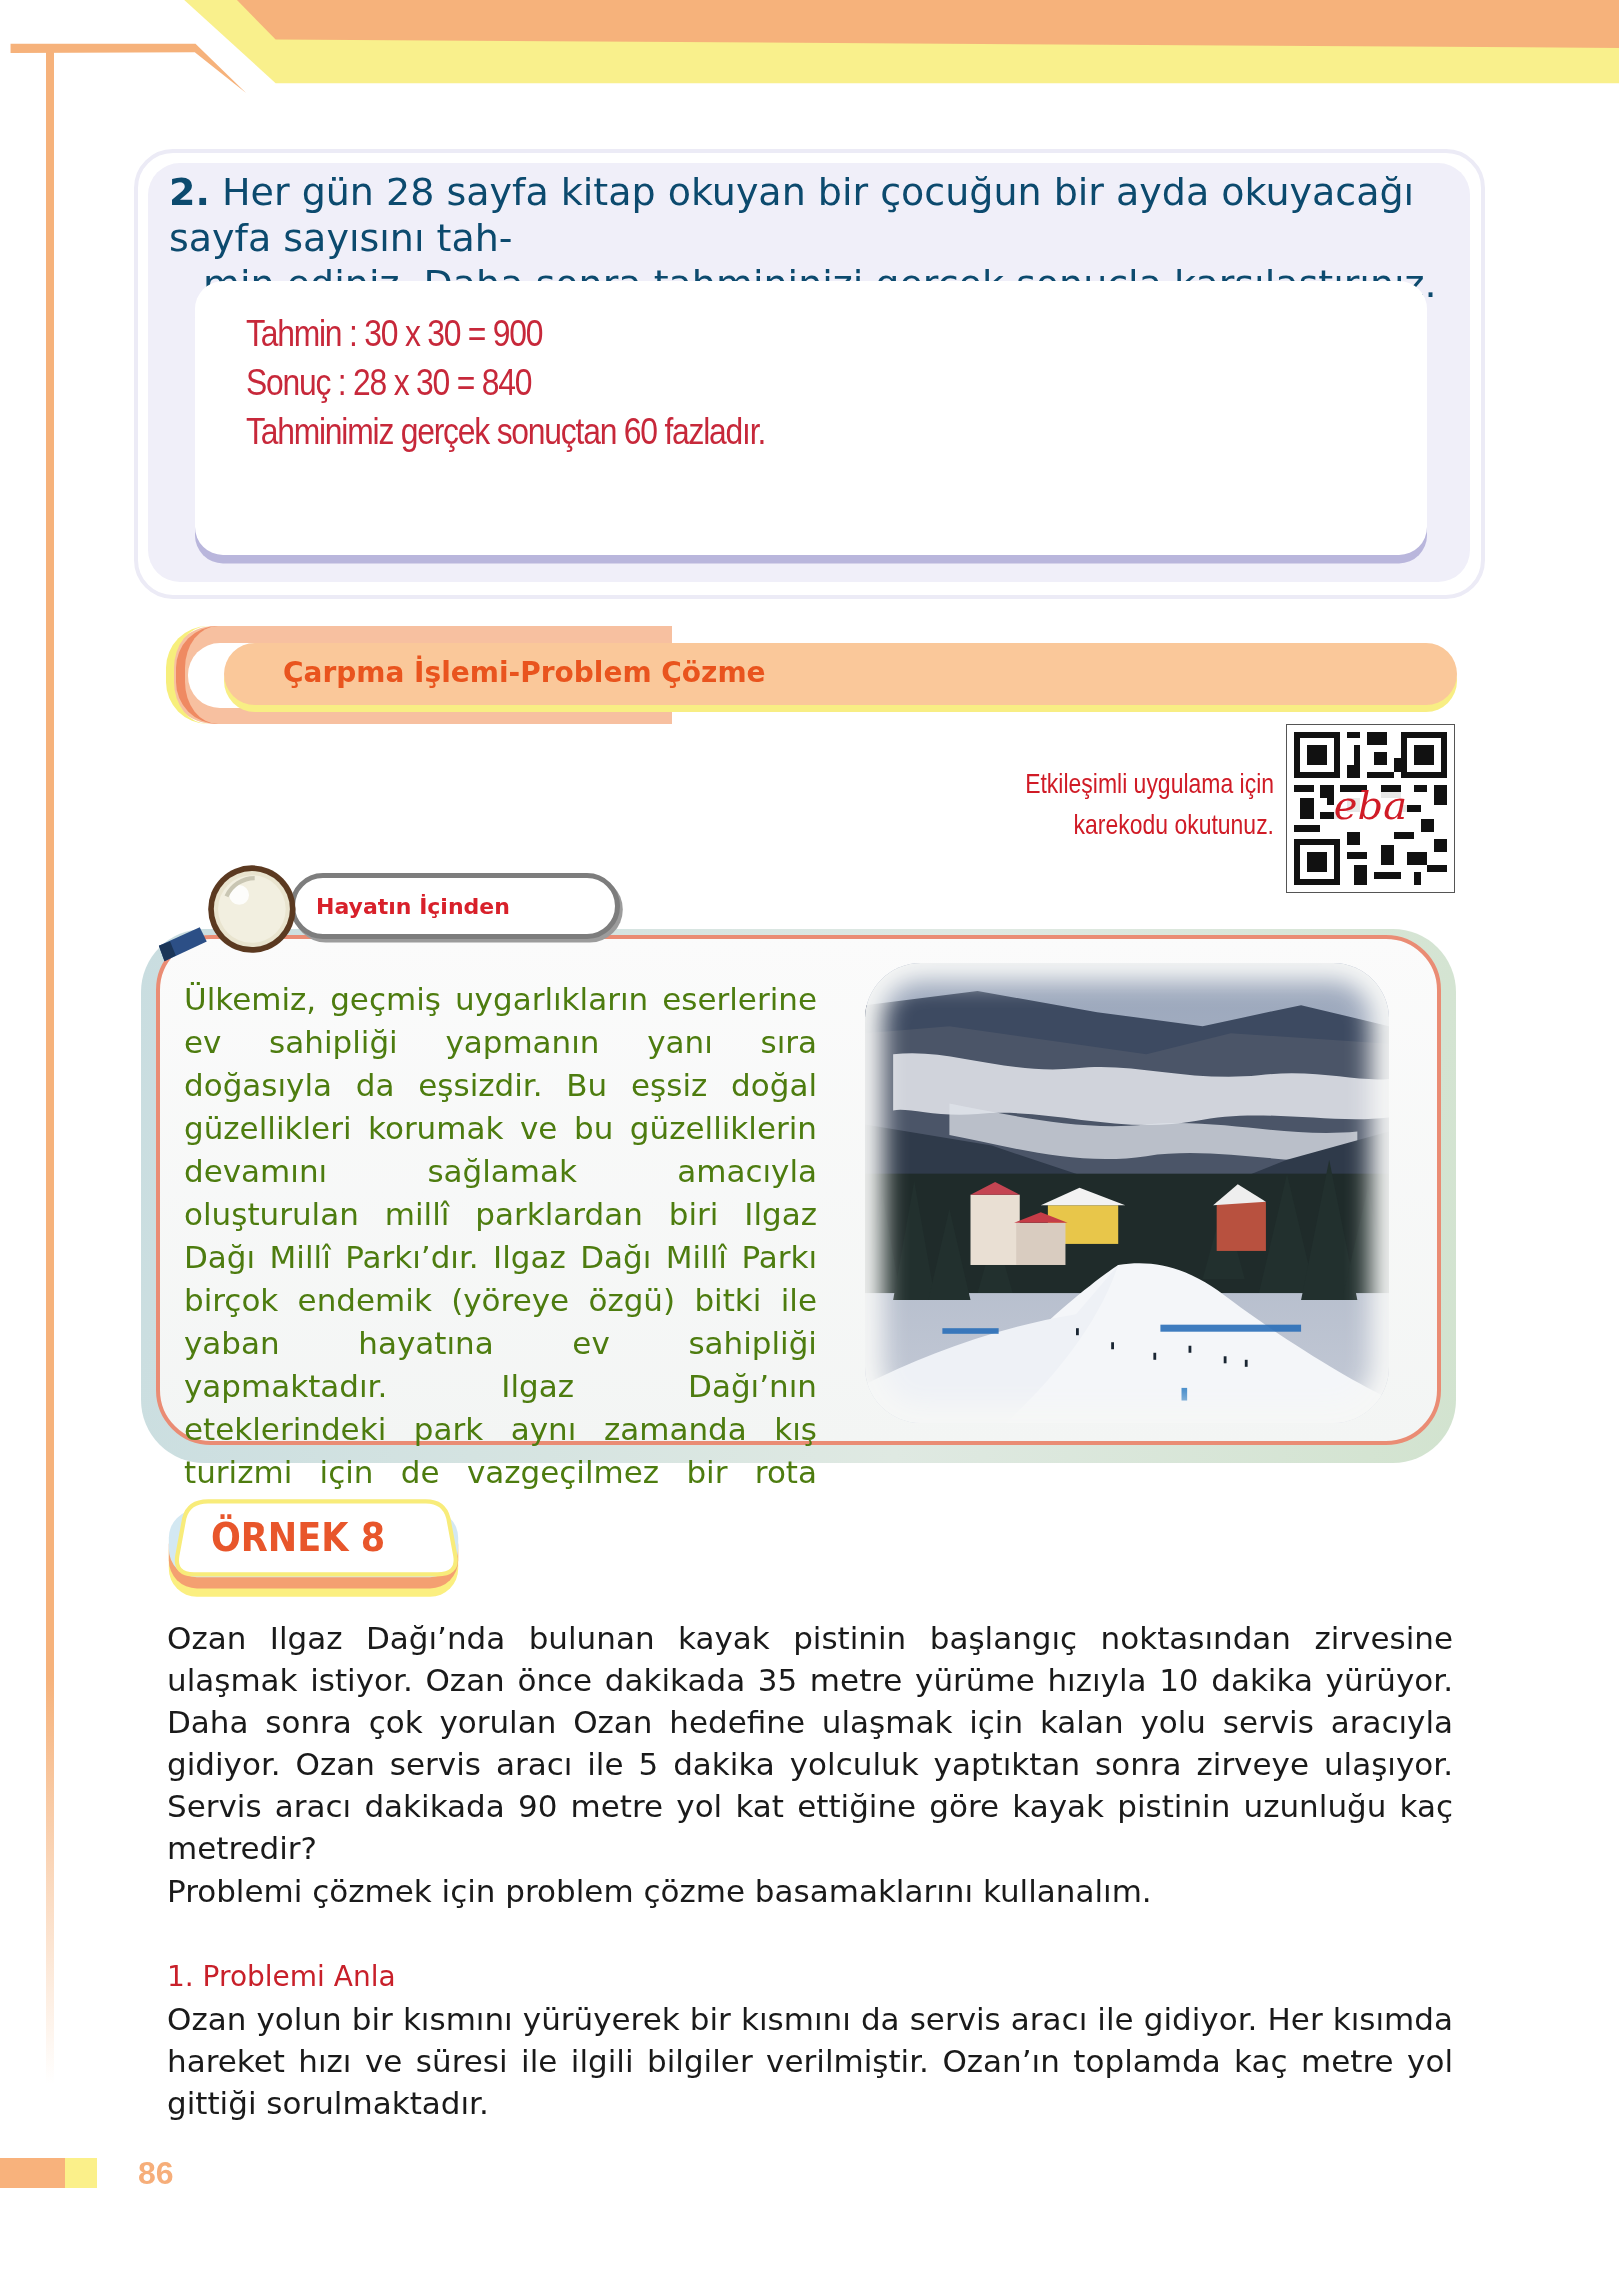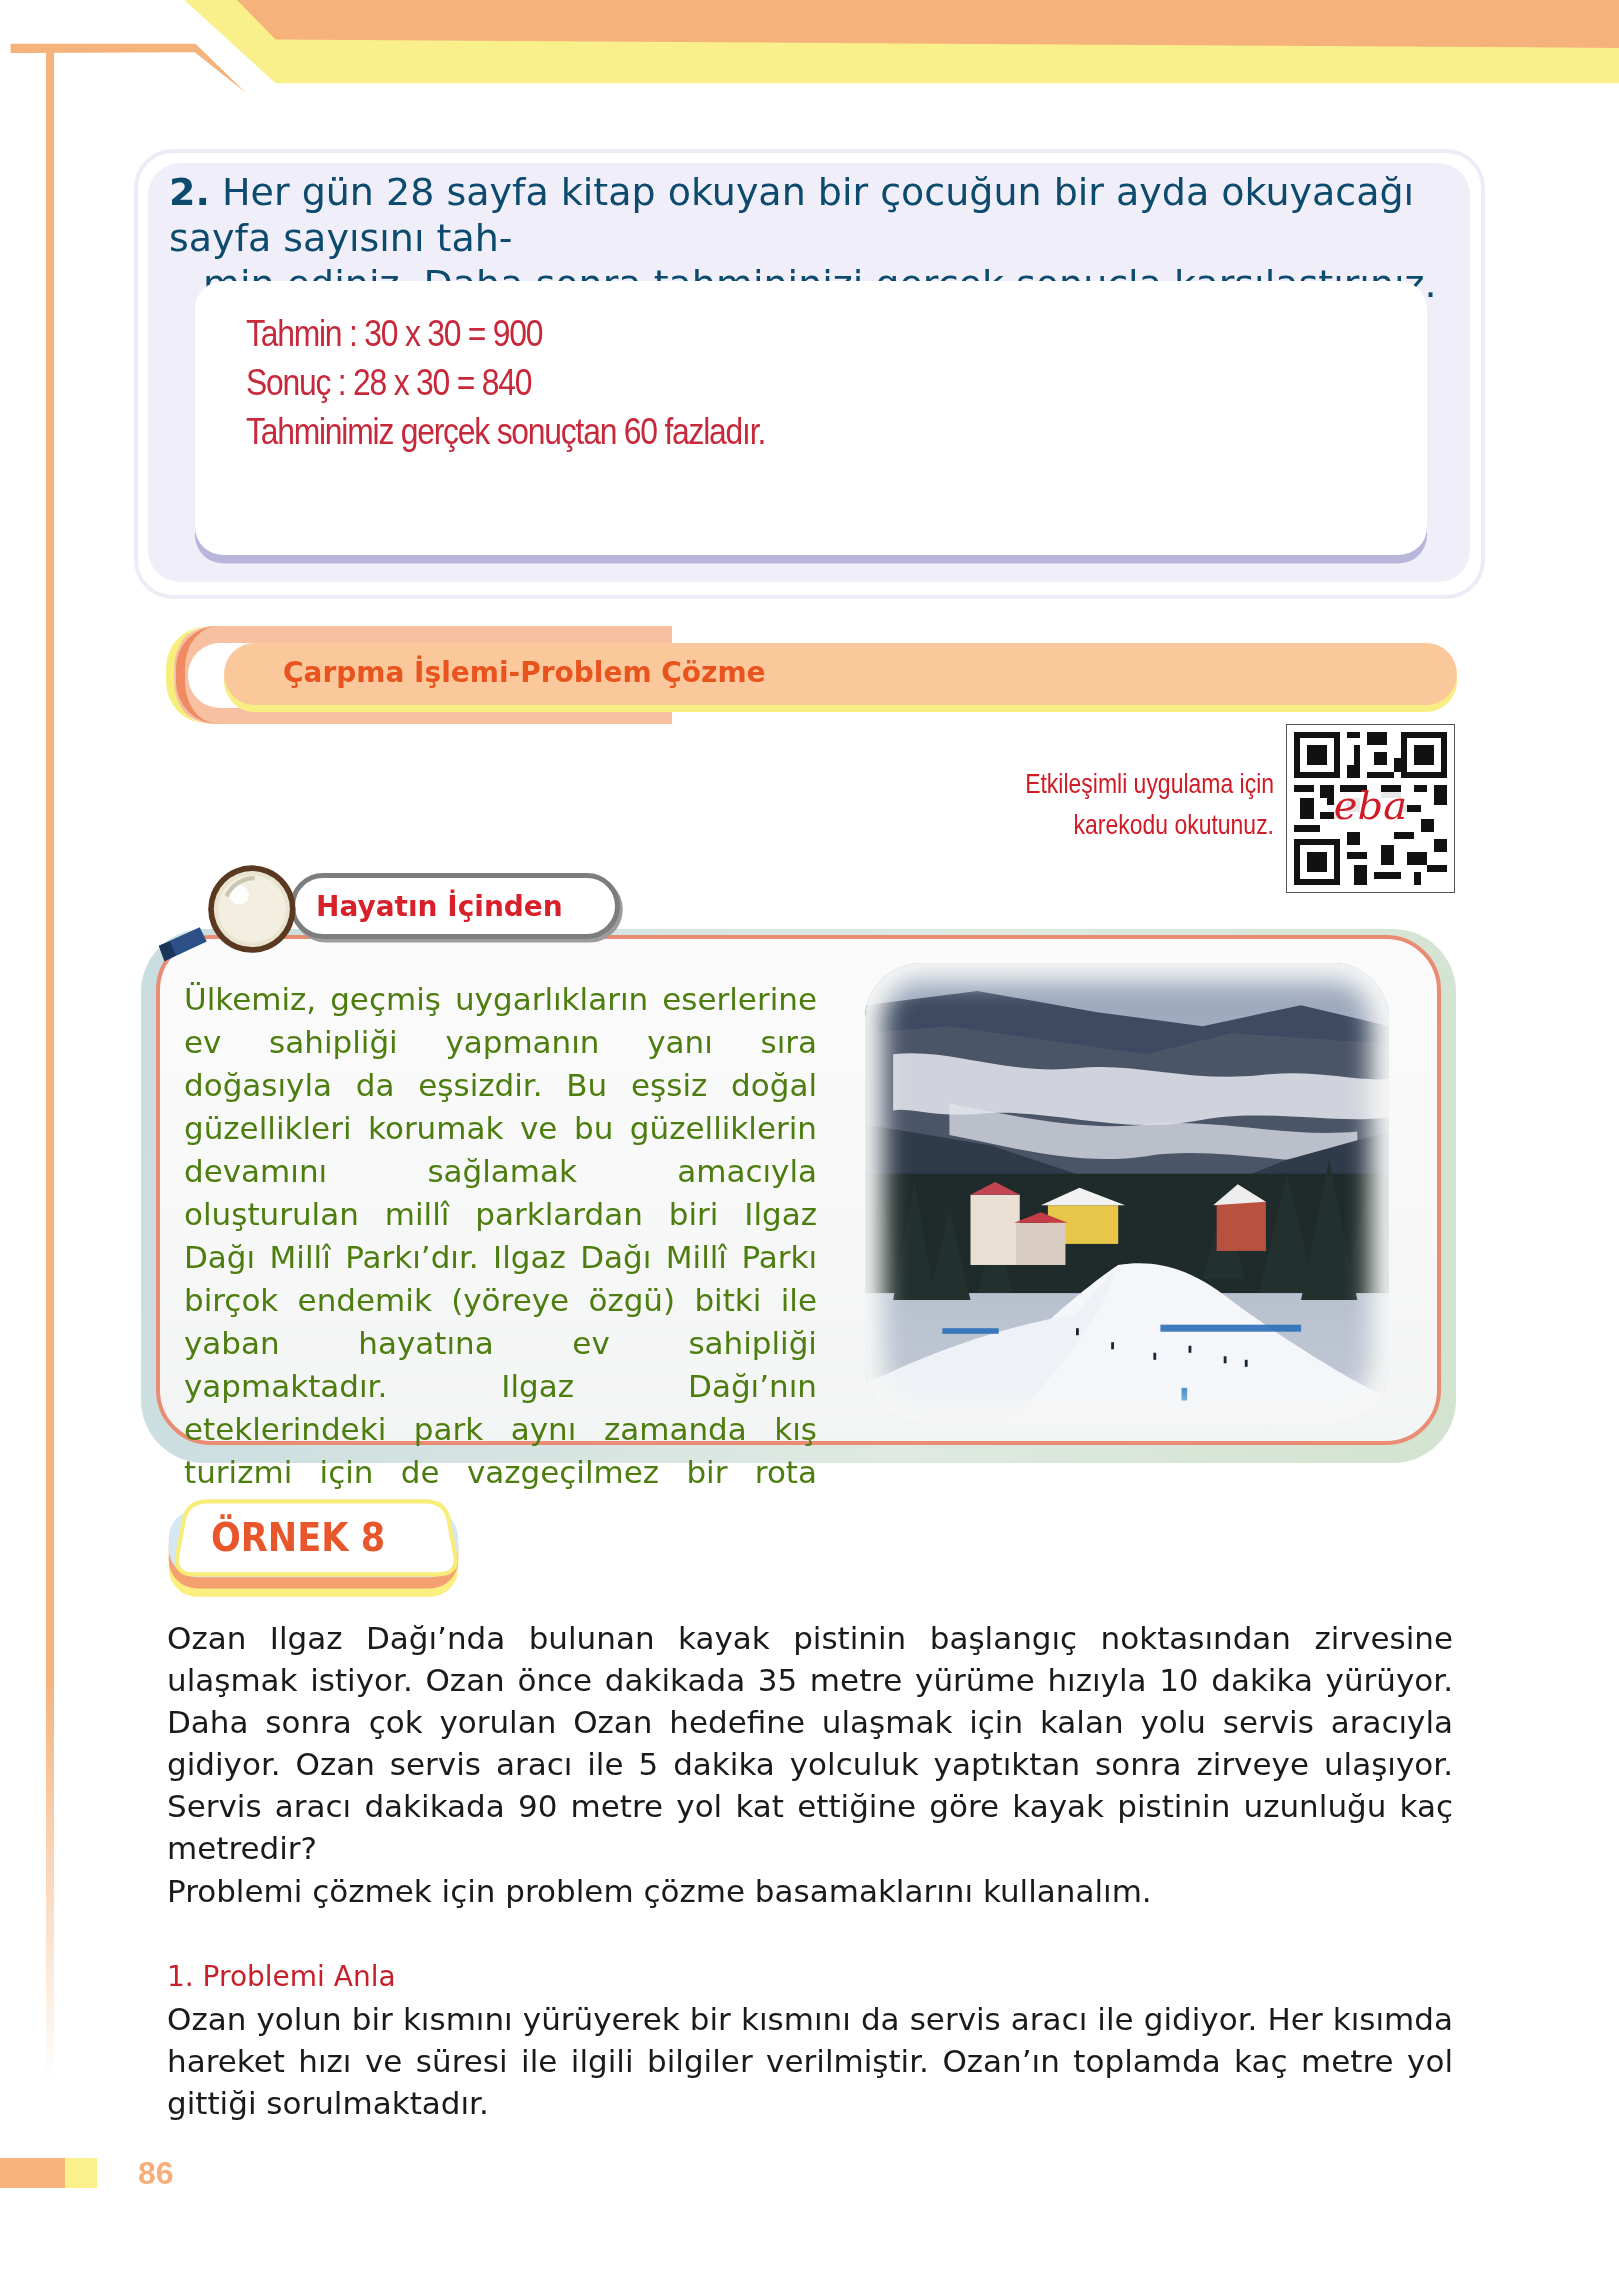--- a/index.html
+++ b/index.html
@@ -67,21 +67,21 @@
     border-radius: 56px; overflow: hidden;
     box-shadow: 0 0 19.7px 12.7px #ffffff inset; }
   .life-photo svg { width: 100%; height: 100%; display: block; }
   .life-photo-fade { left: 865px; top: 963px; width: 524px; height: 460px;
     border-radius: 56px; box-shadow: inset 0 0 24px 18.3px #f6f7f6; pointer-events: none; }
 
   .life-tag { left: 290px; top: 873px; width: 330px; height: 66px;
     background: #fff; border: 5.6px solid #7d7d7d; border-radius: 34px; box-sizing: border-box;
     box-shadow: 2.8px 3.5px 0 #9c9c9c; }
   .life-tag-text { left: 316px; top: 882px; font-family: "DejaVu Sans", sans-serif;
-    font-size: 28px; line-height: 49px; font-weight: bold; color: #d8202a; }
+    font-size: 22px; line-height: 49px; font-weight: bold; color: #d8202a; }
   .magnifier { left: 149px; top: 854px; width: 155px; height: 127px; }
 
   
   .ornek { left: 166px; top: 1497px; width: 295px; height: 102px; }
   .ornek-text { left: 211px; top: 1510px; font-family: "DejaVu Sans", sans-serif;
     font-size: 39px; line-height: 56px; font-weight: bold; color: #e8562b;
     transform: scaleX(0.9); transform-origin: left top; }
 
   
   .body-text { left: 167px; width: 1286px; font-size: 31px; line-height: 42px;

